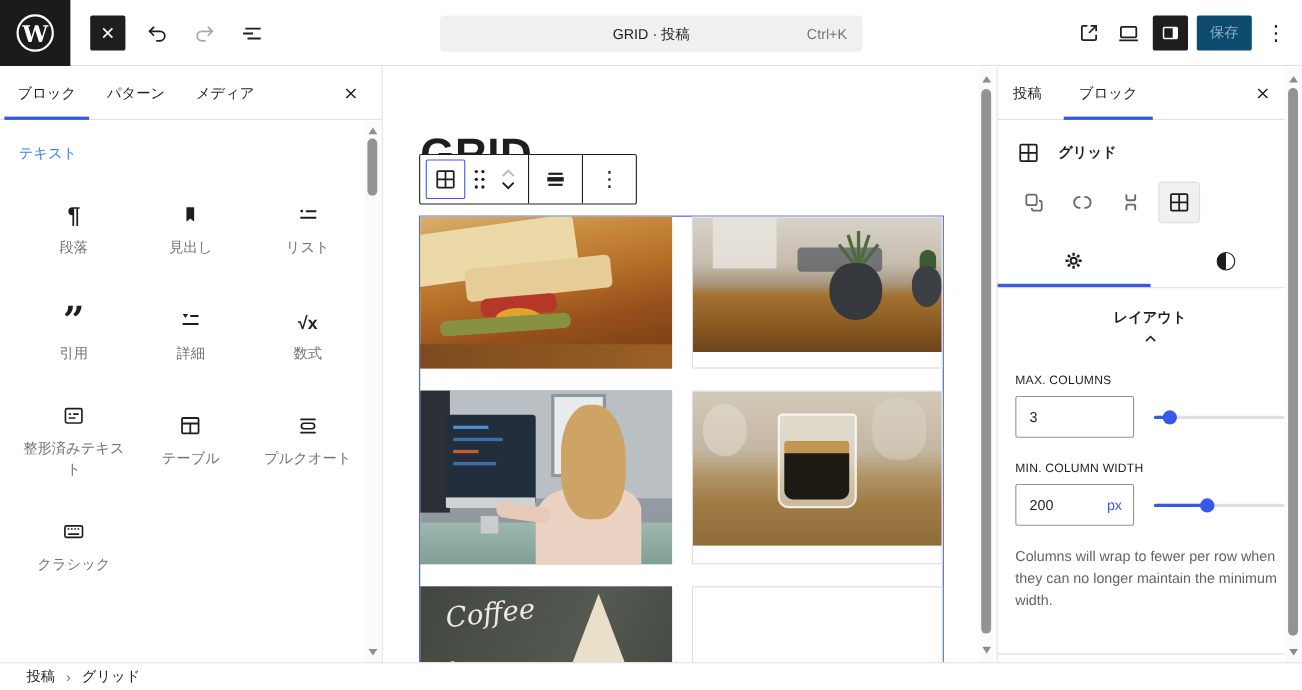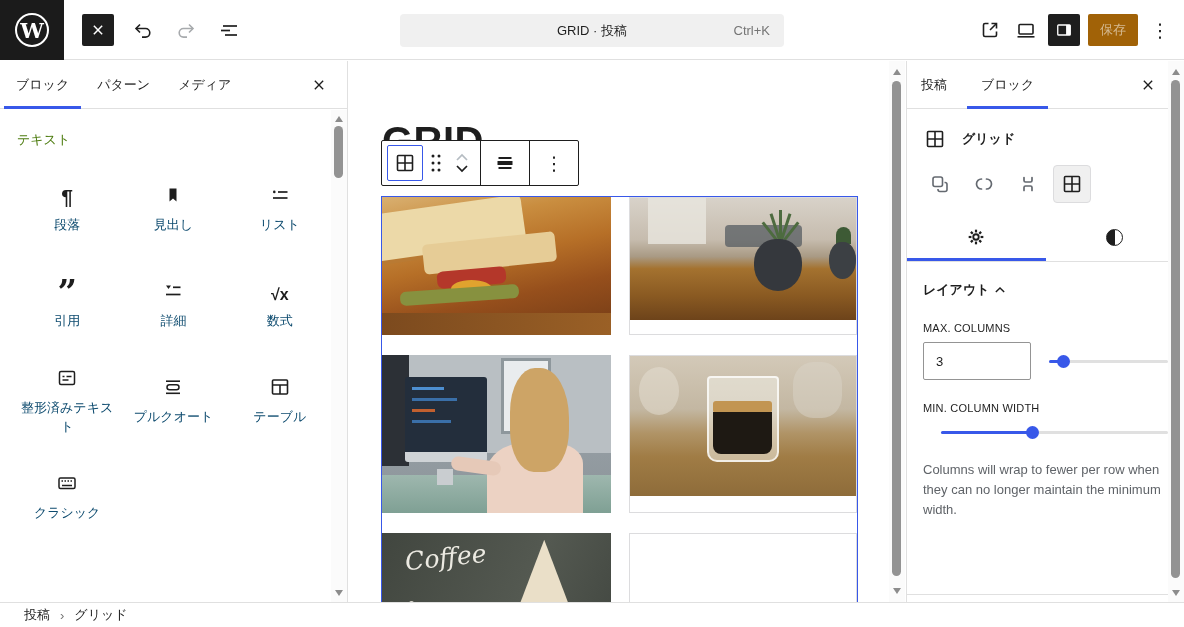--- a/index.html
+++ b/index.html
@@ -18,21 +18,21 @@
   .tb-left { position:absolute; left:82px; top:0; height:60px; display:flex; align-items:center; gap:15px; }
   .inserter-btn { width:32px; height:32px; background:#1e1e1e; border-radius:2px;
     display:flex; align-items:center; justify-content:center; }
   .icon-btn { width:28px; height:28px; display:flex; align-items:center; justify-content:center; }
   .cmd-pill { position:absolute; left:400px; top:14px; width:384px; height:33px; background:#f0f0f0;
     border-radius:4px; display:flex; align-items:center; justify-content:center; font-size:13px; }
   .cmd-shortcut { position:absolute; right:14px; top:9px; font-size:13px; color:#757575; }
   .tb-right { position:absolute; right:10px; top:0; height:60px; display:flex; align-items:center; gap:8px; }
   .panel-btn { width:32px; height:32px; background:#1e1e1e; border-radius:2px;
     display:flex; align-items:center; justify-content:center; }
-  .save-btn { height:32px; padding:0 12px; background:#a16207; border:none; border-radius:2px;
+  .save-btn { height:32px; padding:0 12px; background:#0c4a6e; border:none; border-radius:2px;
     color:rgba(255,255,255,.55); font-size:13px; font-family:"Liberation Sans",sans-serif; }
   .kebab { font-size:19px; color:#1e1e1e; letter-spacing:0; line-height:1; }
 
   
   .vscroll { position:absolute; width:16px; background:#fbfbfb; }
   .sb-up, .sb-down { position:absolute; left:4px; width:0; height:0;
     border-left:4px solid transparent; border-right:4px solid transparent; }
   .sb-up { border-bottom:6px solid #8c8c8c; }
   .sb-down { border-top:6px solid #8c8c8c; }
   .sb-thumb { position:absolute; left:3px; width:9px; background:#939393; border-radius:6px; }
@@ -44,25 +44,25 @@
     display:flex; align-items:center; padding-left:16px; gap:28px; }
   .lsb-tab { font-size:13px; color:#1e1e1e; position:relative; height:48px; display:flex; align-items:center; }
   .lsb-tab.active::after { content:""; position:absolute; left:-12px; right:-12px; bottom:0; height:3px; background:#3858e9; }
   .lsb-close { position:absolute; right:18px; top:14px; }
   .search-wrap { position:relative; margin:18px 16px 0 16px; height:40px; border:1px solid #949494;
     border-radius:2px; display:flex; align-items:center; padding-left:38px; background:#fff; }
   .search-wrap svg { position:absolute; left:10px; top:9px; }
   .search-input { border:none; outline:none; font-size:13px; width:240px; color:#1e1e1e;
     font-family:"Liberation Sans",sans-serif; background:transparent; }
   .search-input::placeholder { color:#757575; }
-  .section-label { margin:22px 0 0 17px; font-size:13px; color:#4d7c0f; }
+  .section-label { margin:22px 0 0 17px; font-size:13px; color:#3b82f6; }
   .block-grid { display:grid; grid-template-columns:repeat(3,1fr); padding:10px 14px 0 14px; row-gap:2px; }
   .block-item { height:94px; display:flex; flex-direction:column; align-items:center; justify-content:center; text-align:center; }
   .block-item .bi-icon { height:30px; display:flex; align-items:flex-end; justify-content:center; }
-  .block-item .bi-label { margin-top:9px; font-size:13px; color:#0c4a6e; line-height:1.45; max-width:96px; }
+  .block-item .bi-label { margin-top:9px; font-size:13px; color:#737373; line-height:1.45; max-width:96px; }
   .glyph { font-weight:700; font-size:19px; color:#1e1e1e; line-height:1; }
   .lsb-scroll { right:0; top:49px; height:492px; }
 
   
   .canvas { position:absolute; left:349px; top:61px; width:556px; height:541px; background:#fff; overflow:hidden; }
   .post-title { position:absolute; left:33px; top:58px; font-size:40px; font-weight:700; letter-spacing:.5px; z-index:1; }
   .block-toolbar { position:absolute; left:32px; top:79px; height:46px; background:#fff;
     border:1px solid #1e1e1e; border-radius:2px; display:flex; z-index:3; }
   .tbg { display:flex; align-items:center; padding:0 5px; gap:2px; }
   .grid-type-btn { width:36px; height:36px; border:1.5px solid #3858e9; border-radius:2px;
@@ -157,21 +157,21 @@
   .bc-desc { margin-top:11px; font-size:13px; line-height:1.5; color:#1e1e1e; }
   .transforms { display:flex; align-items:center; gap:6px; padding:14px 10px 10px 14px; }
   .tf-btn { width:38px; height:38px; display:flex; align-items:center; justify-content:center; border-radius:4px; }
   .tf-btn.selected { background:#f0f0f0; border:1px solid #dcdcde; }
   .rsb-tabs2 { position:relative; height:49px; border-bottom:1px solid #e0e0e0; display:flex; }
   .rsb-tabs2 .half { width:50%; display:flex; align-items:center; justify-content:center; }
   .rsb-tabs2::after { content:""; position:absolute; left:0; bottom:0; width:50%; height:3px; background:#3858e9; }
   .styles-circle { width:17px; height:17px; border:1.6px solid #1e1e1e; border-radius:50%;
     background:linear-gradient(90deg,#1e1e1e 50%,transparent 50%); }
   .layout-panel { padding:18px 16px 0 16px; }
-  .lp-head { display:flex; align-items:center; justify-content:flex-start; }
+  .lp-head { display:flex; align-items:center; justify-content:center;flex-direction:column; }
   .lp-title { font-size:13px; font-weight:700; }
   .ctl-label { margin-top:22px; font-size:11px; color:#1e1e1e; letter-spacing:.2px; }
   .ctl-row { display:flex; align-items:center; margin-top:8px; }
   .num-input { position:relative; width:108px; height:38px; border:1px solid #949494; border-radius:2px;
     display:flex; align-items:center; background:#fff; }
   .num-input input { border:none; outline:none; width:70px; padding-left:12px; font-size:13px;
     color:#1e1e1e; font-family:"Liberation Sans",sans-serif; background:transparent; }
   .unit { position:absolute; right:10px; font-size:13px; color:#3858e9; }
   .slider { position:relative; flex:1; height:20px; margin-left:18px; }
   .slider .track { position:absolute; left:0; right:0; top:9px; height:3px; background:#e0e0e0; border-radius:2px; }
@@ -327,35 +327,35 @@
             <rect x="4.5" y="5.5" width="15" height="13" rx="1.5" stroke="#1e1e1e" stroke-width="1.5" fill="none"></rect>
             <path d="M7.5 10.5 h2 M11.5 10.5 h5" stroke="#1e1e1e" stroke-width="1.5" fill="none"></path>
             <path d="M7.5 14 h6" stroke="#1e1e1e" stroke-width="1.5" fill="none"></path>
           </svg>
         </div>
         <div class="bi-label">整形済みテキスト</div>
       </div>
       <div class="block-item">
         <div class="bi-icon">
           <svg width="24" height="24" viewBox="0 0 24 24">
+            <rect x="4.5" y="5" width="15" height="14" rx="1" stroke="#1e1e1e" stroke-width="1.6" fill="none"></rect>
+            <path d="M4.5 10 H19.5 M12 10 V19" stroke="#1e1e1e" stroke-width="1.6" fill="none"></path>
+          </svg>
+        </div>
+        <div class="bi-label">テーブル</div>
+      </div>
+      <div class="block-item">
+        <div class="bi-icon">
+          <svg width="24" height="24" viewBox="0 0 24 24">
             <path d="M5 6.2 H19" stroke="#1e1e1e" stroke-width="1.6" fill="none"></path>
             <rect x="6" y="9.8" width="12" height="5" rx="2.5" stroke="#1e1e1e" stroke-width="1.5" fill="none"></rect>
             <path d="M5 18.3 H19" stroke="#1e1e1e" stroke-width="1.6" fill="none"></path>
           </svg>
         </div>
         <div class="bi-label">プルクオート</div>
-      </div>
-      <div class="block-item">
-        <div class="bi-icon">
-          <svg width="24" height="24" viewBox="0 0 24 24">
-            <rect x="4.5" y="5" width="15" height="14" rx="1" stroke="#1e1e1e" stroke-width="1.6" fill="none"></rect>
-            <path d="M4.5 10 H19.5 M12 10 V19" stroke="#1e1e1e" stroke-width="1.6" fill="none"></path>
-          </svg>
-        </div>
-        <div class="bi-label">テーブル</div>
       </div>
       <div class="block-item">
         <div class="bi-icon">
           <svg width="24" height="24" viewBox="0 0 24 24">
             <rect x="4" y="7" width="16" height="10.5" rx="1.5" stroke="#1e1e1e" stroke-width="1.5" fill="none"></rect>
             <path d="M6.5 10 h1.5 M9.5 10 h1.5 M12.5 10 h1.5 M15.5 10 h1.5" stroke="#1e1e1e" stroke-width="1.4" fill="none"></path>
             <path d="M7 14.5 h10" stroke="#1e1e1e" stroke-width="1.5" fill="none"></path>
           </svg>
         </div>
         <div class="bi-label">クラシック</div>
@@ -577,20 +577,24 @@
         </div>
         <div class="slider s1">
           <div class="track"></div>
           <div class="fill"></div>
           <div class="thumb"></div>
         </div>
       </div>
 
       <div class="ctl-label">MIN. COLUMN WIDTH</div>
       <div class="ctl-row">
+        <div class="num-input">
+          <input value="200" style="">
+          <span class="unit">px</span>
+        </div>
         <div class="slider s2">
           <div class="track"></div>
           <div class="fill"></div>
           <div class="thumb"></div>
         </div>
       </div>
 
       <div class="help-text">Columns will wrap to fewer per row when they can no longer maintain the minimum width.</div>
     </div>
 

